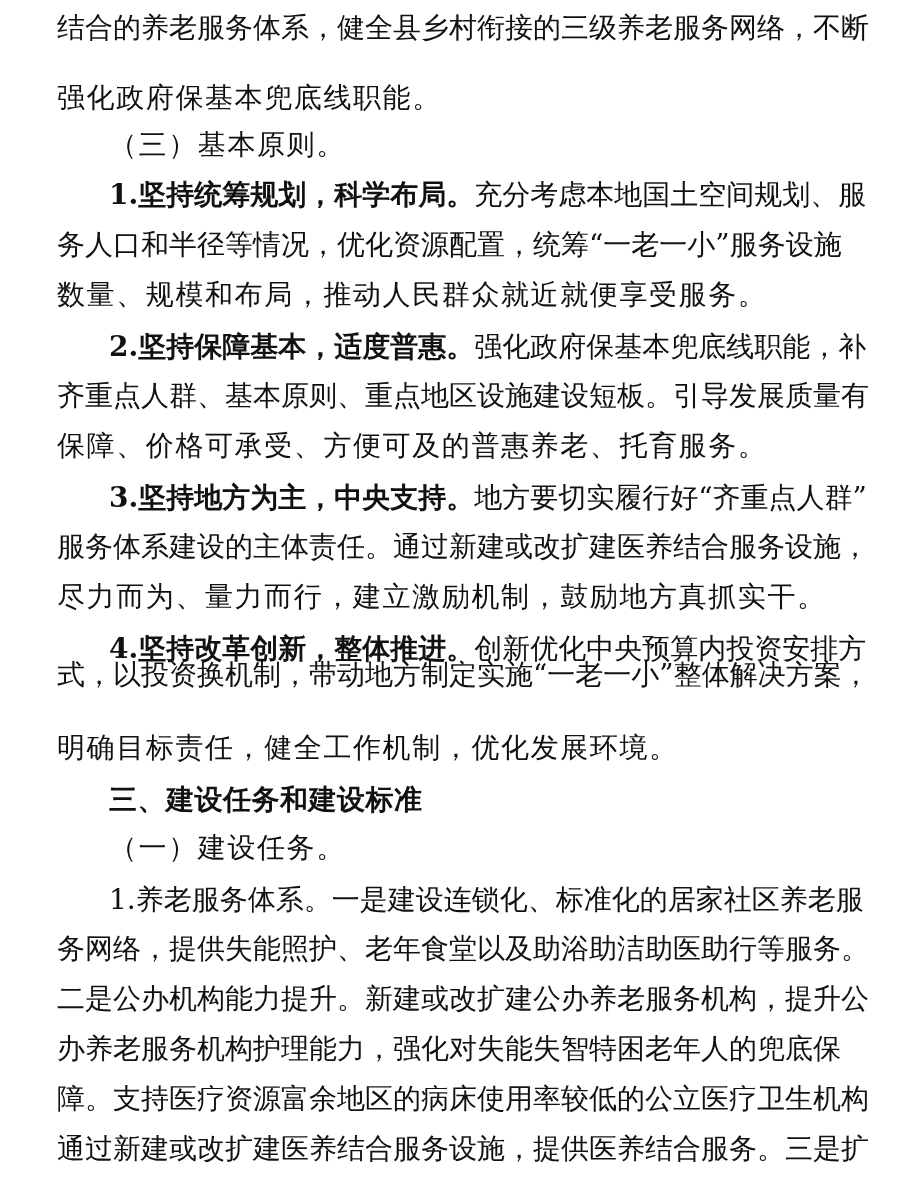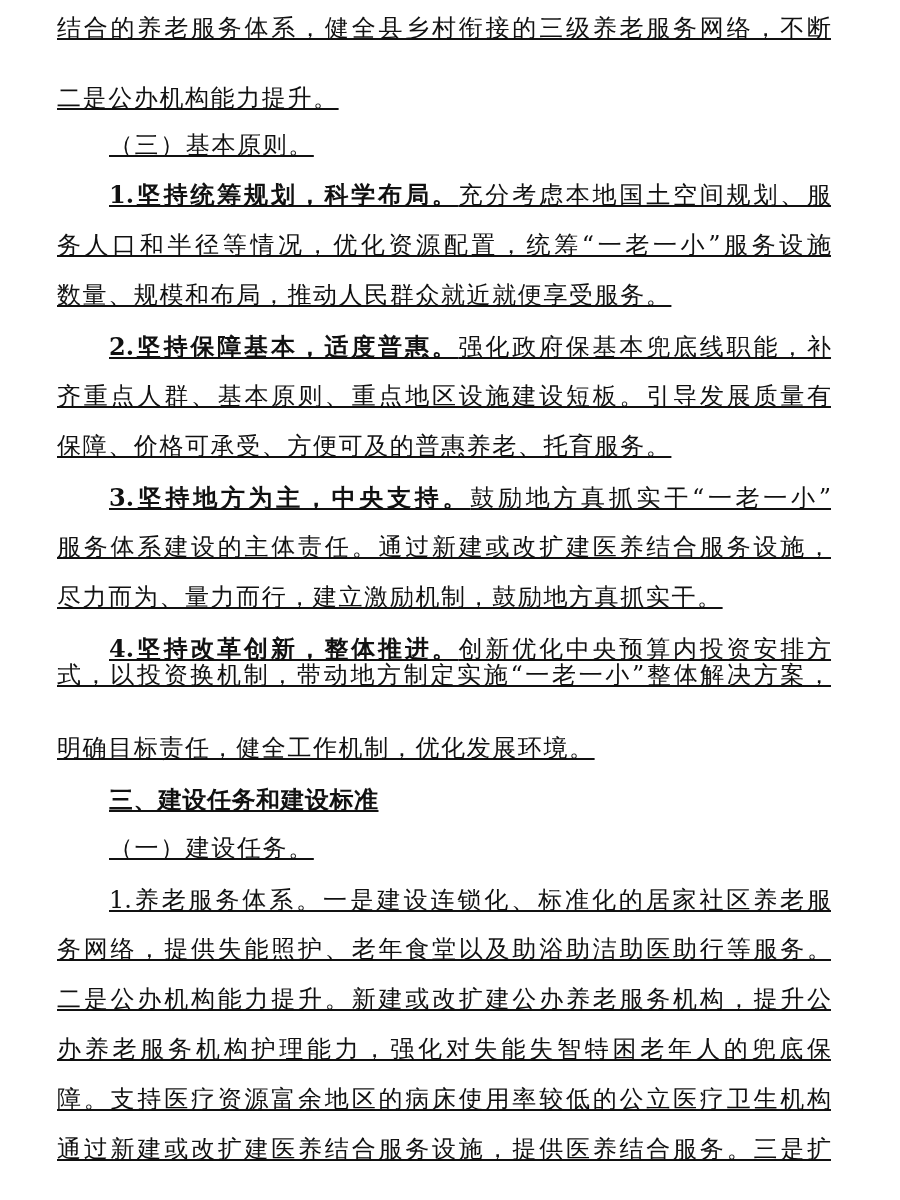--- a/index.html
+++ b/index.html
@@ -1,43 +1,43 @@
 <!DOCTYPE html>
 <html><head>
 <meta charset="utf-8">
 <style>
   html, body { margin:0; padding:0; background:#ffffff; }
   body { width:900px; height:1200px; overflow:hidden; position:relative;
          font-family: "DejaVu Serif", "Liberation Serif", serif; color:#111; }
   .page { position:absolute; left:57px; top:0; width:774px; }
-  .line { position:absolute; left:0; height:50px; line-height:50px; font-size:24px;
-          white-space:nowrap; letter-spacing:1.6px;text-decoration:underline; }
+  .line { position:absolute; left:0; height:50px; line-height:50px; font-size:28px;
+          white-space:nowrap; letter-spacing:1.6px; }
   .justify { width:774px; text-align:justify; text-align-last:justify; letter-spacing:0; }
   .indent { left:52px;text-align:center; }
   .indent.justify { width:722px; }
   .bold { font-weight:bold; }
   .heading { font-family: "DejaVu Sans", "Liberation Sans", sans-serif; font-weight:bold; letter-spacing:0.5px; }
 </style>
 </head>
 <body>
 
 <div class="page">
   <div class="line justify" style="top:3px">结合的养老服务体系，健全县乡村衔接的三级养老服务网络，不断</div>
-  <div class="line" style="top:73px">二是公办机构能力提升。</div>
+  <div class="line" style="top:73px">强化政府保基本兜底线职能。</div>
   <div class="line indent" style="top:120px">（三）基本原则。</div>
 
   <div class="line indent justify" style="top:170px"><span class="bold">1.坚持统筹规划，科学布局。</span><span>充分考虑本地国土空间规划、服</span></div>
   <div class="line justify" style="top:220px">务人口和半径等情况，优化资源配置，统筹“一老一小”服务设施</div>
   <div class="line" style="top:270px">数量、规模和布局，推动人民群众就近就便享受服务。</div>
 
   <div class="line indent justify" style="top:322px"><span class="bold">2.坚持保障基本，适度普惠。</span><span>强化政府保基本兜底线职能，补</span></div>
   <div class="line justify" style="top:371px">齐重点人群、基本原则、重点地区设施建设短板。引导发展质量有</div>
   <div class="line" style="top:421px">保障、价格可承受、方便可及的普惠养老、托育服务。</div>
 
-  <div class="line indent justify" style="top:473px"><span class="bold">3.坚持地方为主，中央支持。</span><span>鼓励地方真抓实干“一老一小”</span></div>
+  <div class="line indent justify" style="top:473px"><span class="bold">3.坚持地方为主，中央支持。</span><span>地方要切实履行好“齐重点人群”</span></div>
   <div class="line justify" style="top:522px">服务体系建设的主体责任。通过新建或改扩建医养结合服务设施，</div>
   <div class="line" style="top:572px">尽力而为、量力而行，建立激励机制，鼓励地方真抓实干。</div>
 
   <div class="line indent justify" style="top:624px"><span class="bold">4.坚持改革创新，整体推进。</span><span>创新优化中央预算内投资安排方</span></div>
   <div class="line justify" style="top:650px">式，以投资换机制，带动地方制定实施“一老一小”整体解决方案，</div>
   <div class="line" style="top:723px">明确目标责任，健全工作机制，优化发展环境。</div>
 
   <div class="line indent heading" style="top:775px">三、建设任务和建设标准</div>
   <div class="line indent" style="top:823px">（一）建设任务。</div>
 

